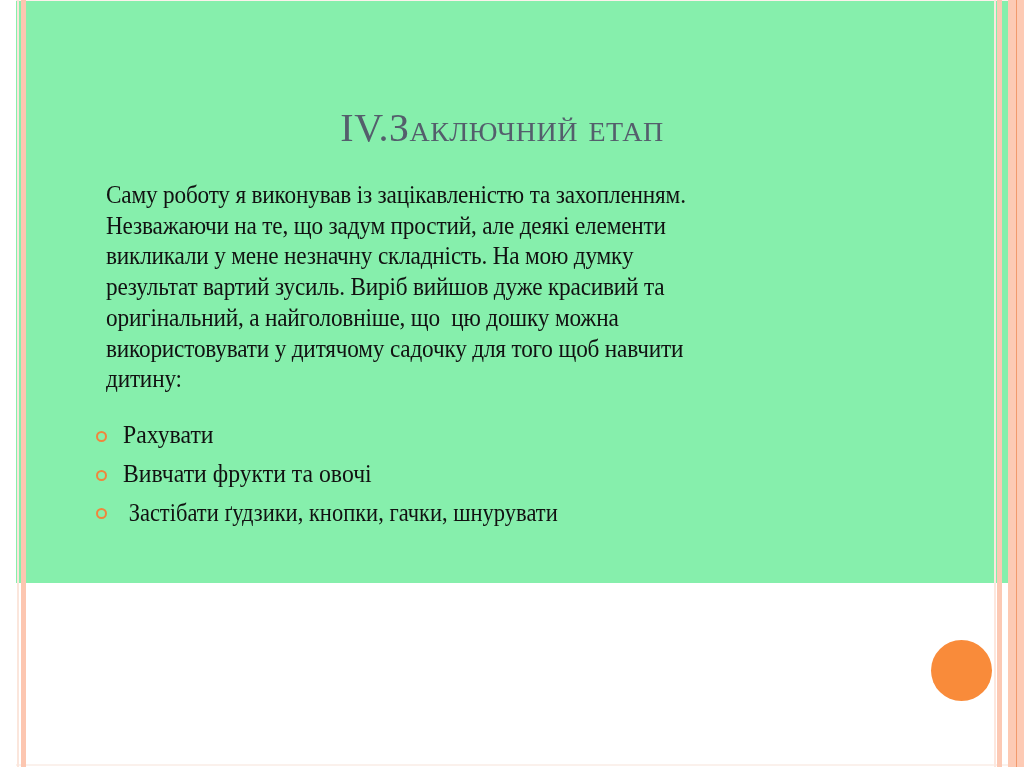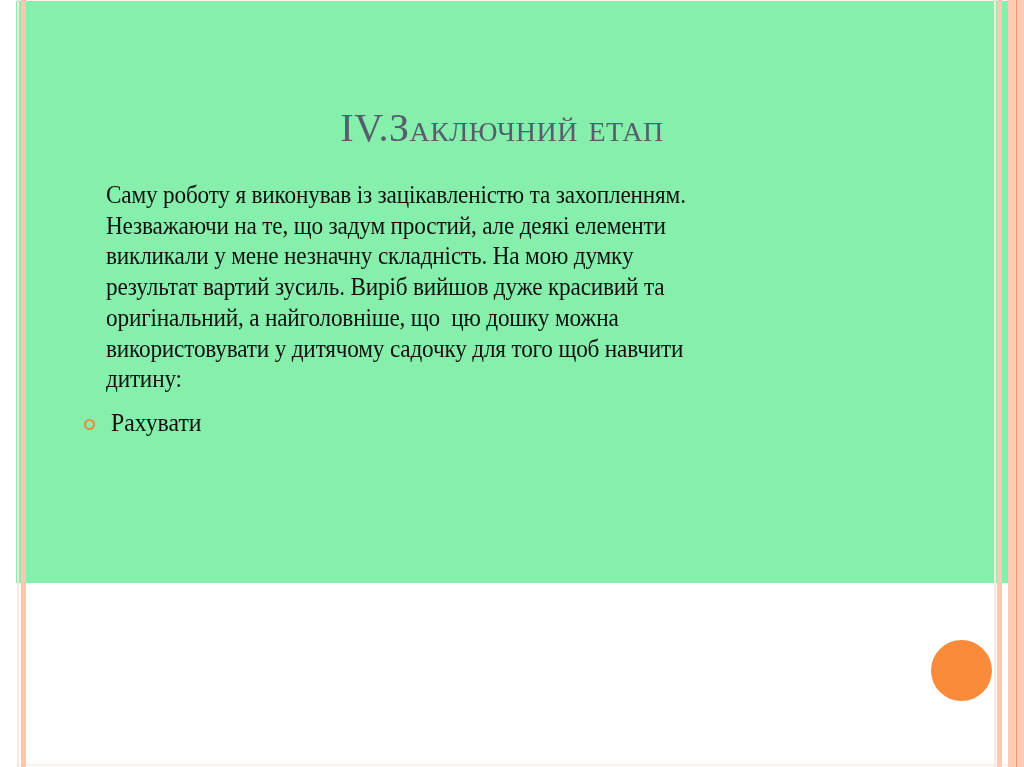--- a/index.html
+++ b/index.html
@@ -59,21 +59,21 @@
       letter-spacing: -0.2px;
       transform: scaleX(0.93);
       transform-origin: left top;
     }
     .paragraph .line { display: block; white-space: pre; }
 
     .bullets {
       position: absolute;
       left: 62px;
       top: 400px;
-      margin: 4px;
+      margin: 16px;
       padding: 0;
       list-style: none;
     }
     .bullet {
       position: relative;
       height: 38.8px;
       display: flex;
       align-items: center;
     }
     .bullet-marker {
@@ -133,16 +133,24 @@
     <span class="line">оригінальний, а найголовніше, що  цю дошку можна</span>
     <span class="line">використовувати у дитячому садочку для того щоб навчити</span>
     <span class="line">дитину:</span>
   </div>
 
   <ul class="bullets">
     <li class="bullet">
       <span class="bullet-marker"></span>
       <span class="bullet-text">Рахувати</span>
     </li>
+    <li class="bullet">
+      <span class="bullet-marker"></span>
+      <span class="bullet-text">Вивчати фрукти та овочі</span>
+    </li>
+    <li class="bullet condensed">
+      <span class="bullet-marker"></span>
+      <span class="bullet-text"> Застібати ґудзики, кнопки, гачки, шнурувати</span>
+    </li>
   </ul>
 
   <div class="orange-dot"></div>
 </div>
 
 </body></html>

